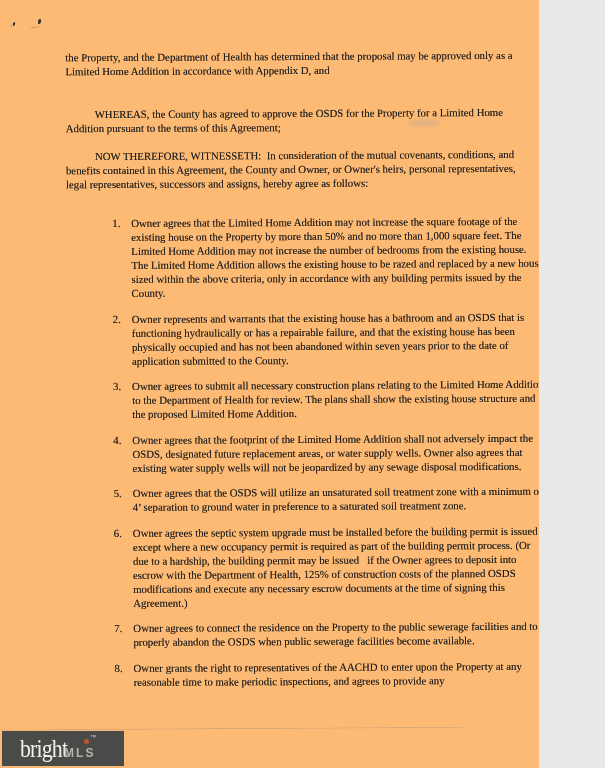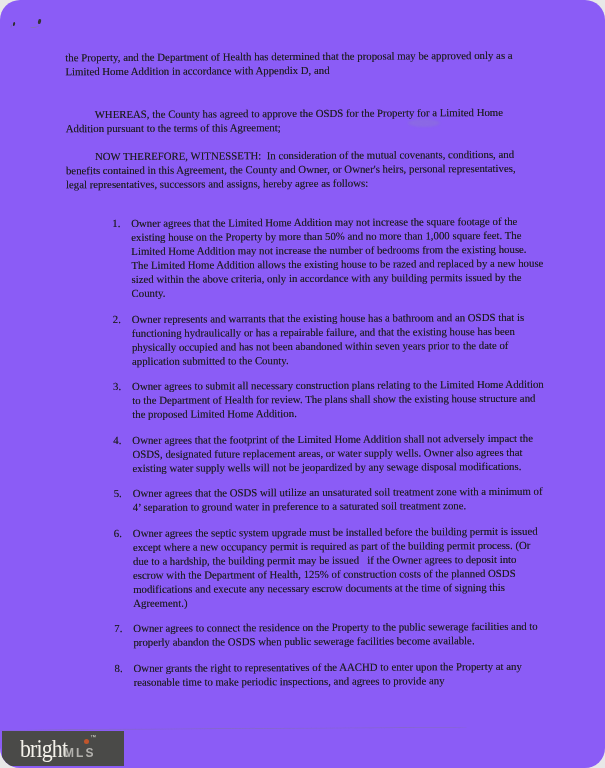--- a/index.html
+++ b/index.html
@@ -1,23 +1,22 @@
 <!DOCTYPE html>
 <html><head>
 <meta charset="utf-8">
 <style>
   html,body{margin:0;padding:0;background:#e8e8e8;}
   .page{
     position:relative;
-    width:605px;height:768px;
-    background:#8b5cf6;
+    width:539px;height:768px;
+    background:#fdba74;
     overflow:hidden;
     font-family:"Liberation Serif","DejaVu Serif",serif;
     color:#1c1c1c;
-    border-radius:20px;
   }
   .content{
     position:absolute;left:67px;top:49px;width:480px;
     font-size:10.8px;line-height:14px;
     transform:rotate(-0.3deg);
     text-shadow:0 0 0.6px rgba(28,28,28,0.55);
   }
   .para{white-space:pre-wrap;width:466px;margin:0;}
   .para.p1{margin-bottom:29px;}
   .para.p2{text-indent:29px;margin-bottom:14px;}

